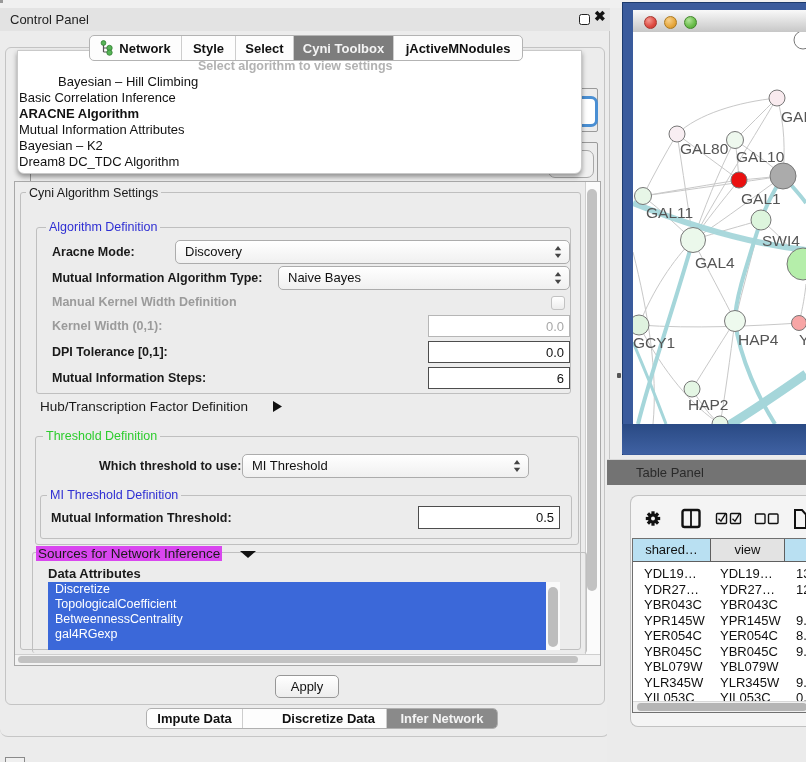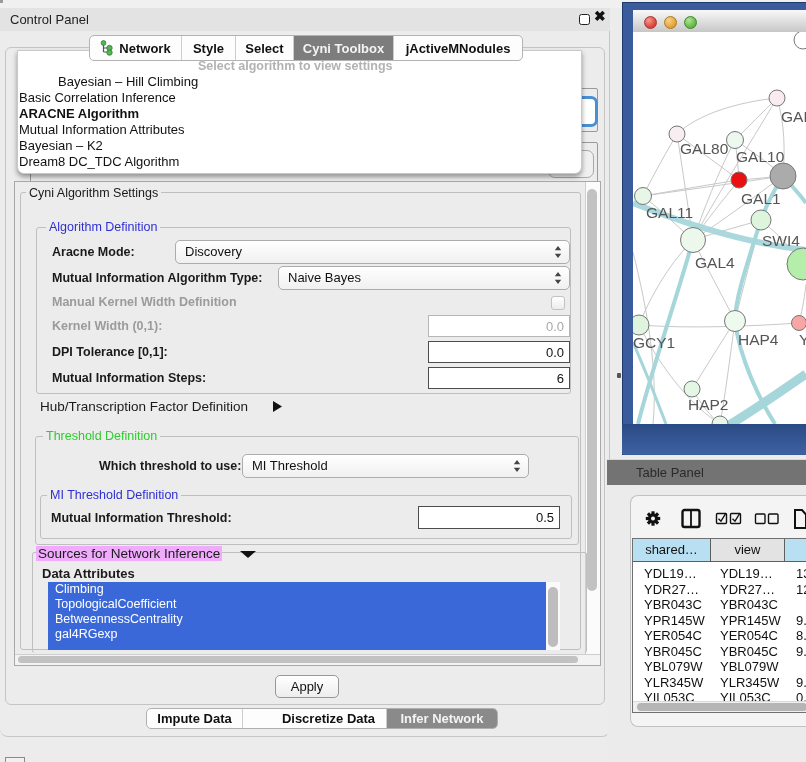--- a/index.html
+++ b/index.html
@@ -159,27 +159,27 @@
     </div>
 
   <div class="grp" style="left:40px;top:495px;width:530px;height:42px;"></div>
   <div class="grp-label" style="left:47px;top:488px;color:#2f2fd3;">MI Threshold Definition</div>
   <div class="lbl" style="left:51px;top:511px;">Mutual Information Threshold:</div>
   <div class="field" style="left:418px;top:506px;width:140px;height:21px;border:1px solid #4d4d4d;">
       <span>0.5</span>
     </div>
 
   <div class="grp" style="left:32px;top:552px;width:553px;height:100px;border-bottom:none;"></div>
-  <div class="abs" style="left:36px;top:546px;font-size:13.5px;color:#1a1a1a;background:#f0abfc;padding:0 2px;">Sources for Network Inference</div>
+  <div class="abs" style="left:36px;top:546px;font-size:13.5px;color:#1a1a1a;background:#d946ef;padding:0 2px;">Sources for Network Inference</div>
   <svg class="abs" style="left:239px;top:550px;" width="18" height="9">
       <path d="M1 1 L17 1 L9 8 Z" fill="#111"></path>
     </svg>
-  <div class="lbl" style="left:42px;top:566px;font-size:13px;">Data Attributes</div>
+  <div class="lbl" style="left:48px;top:566px;font-size:13px;">Data Attributes</div>
   <div class="abs" id="datalist">
-    <div>Climbing</div>
+    <div>Discretize</div>
     <div>TopologicalCoefficient</div>
     <div>BetweennessCentrality</div>
     <div>gal4RGexp</div>
     <div></div>
   </div>
   <div class="abs" style="left:546px;top:582px;width:14px;height:68px;background:#fafafa;"></div>
   <div class="abs" style="left:548px;top:587px;width:10px;height:60px;background:#bdbdbd;border-radius:5px;"></div>
 
   <div class="abs" id="apply">Apply</div>
 

